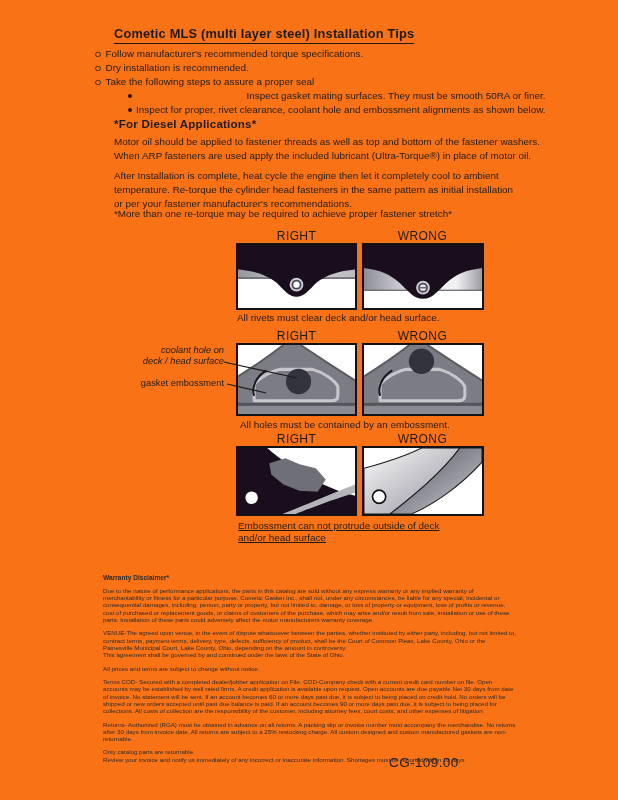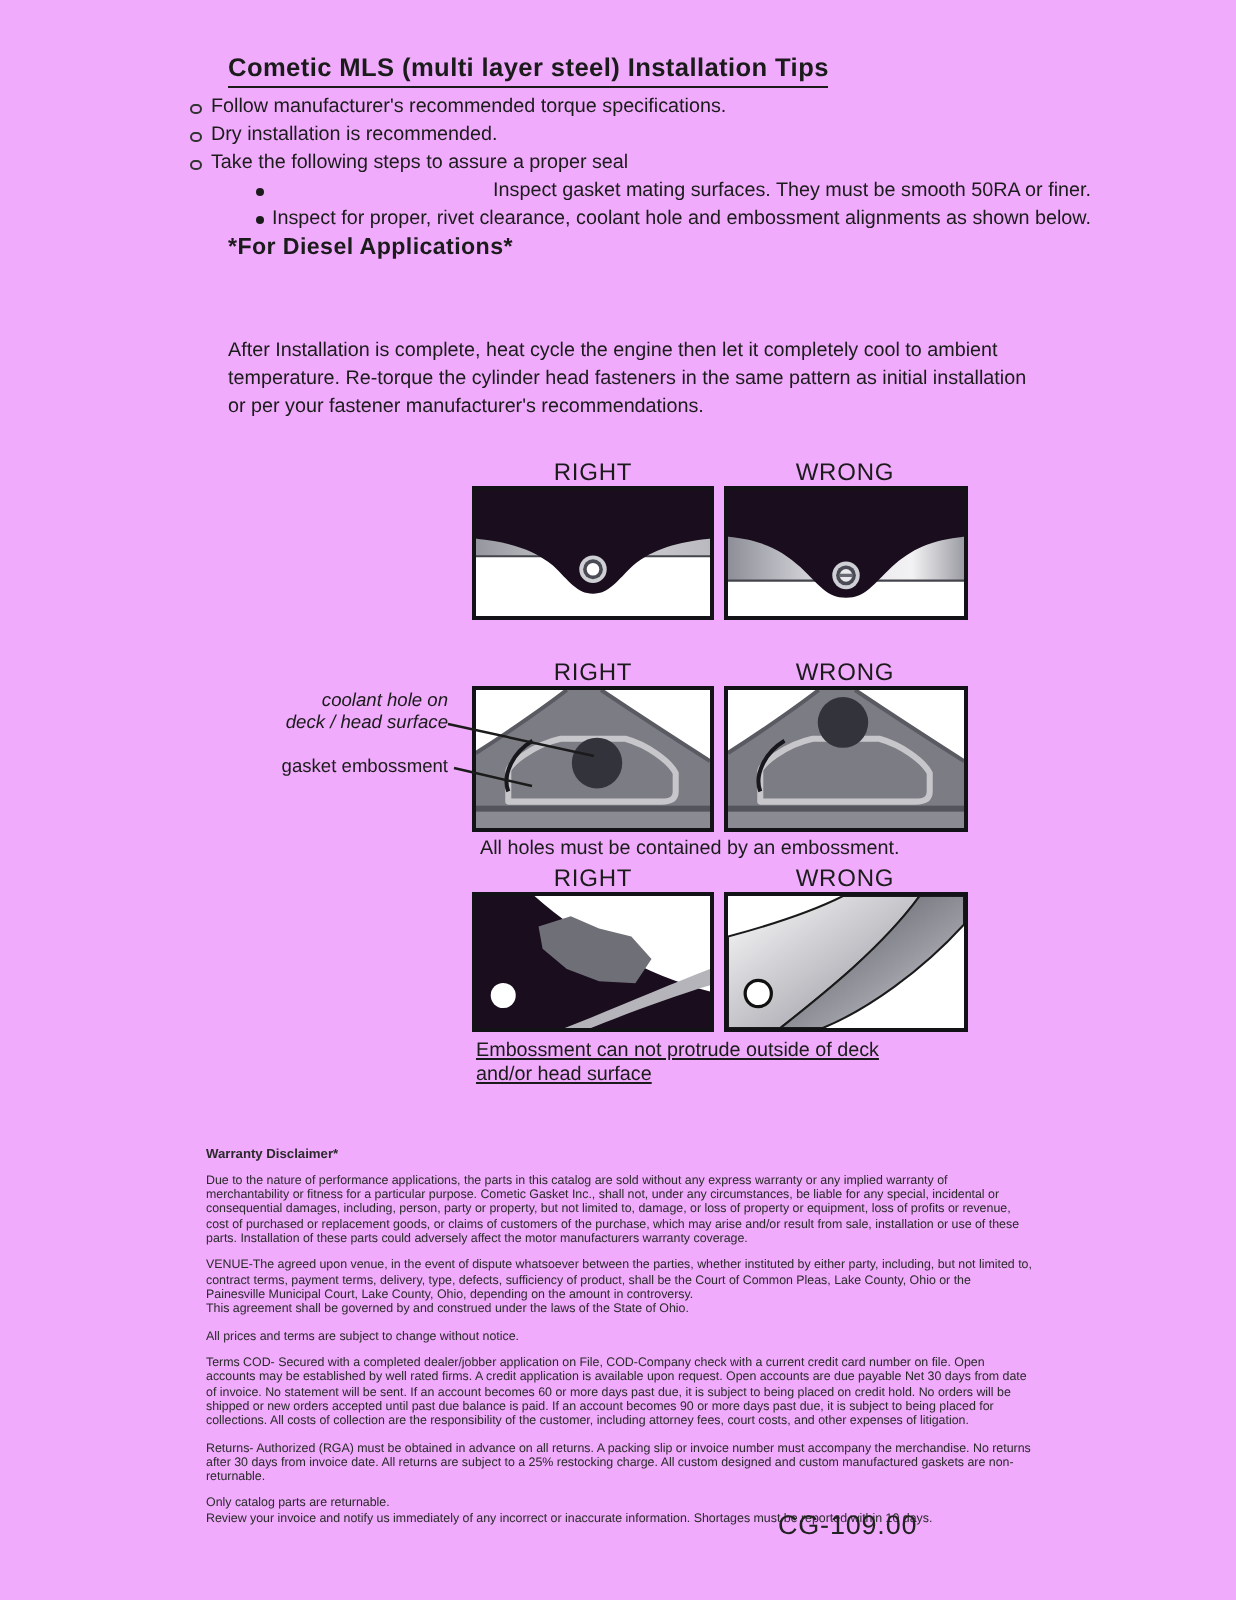--- a/index.html
+++ b/index.html
@@ -1,18 +1,18 @@
 <!DOCTYPE html>
 <html><head>
 <meta charset="utf-8">
 <style>
   html,body { margin:0; padding:0; background:#e8e8e8; }
   .page {
     position:relative; width:618px; height:800px; margin:0 auto;
-    background:#f0abfc; overflow:hidden;
+    background:#f97316; overflow:hidden;
     font-family:"Liberation Sans","DejaVu Sans",sans-serif;
     color:#1b1b1b; -webkit-font-smoothing:antialiased;
   }
   .abs { position:absolute; }
 
   .title {
     left:114px; top:26px; font-size:12.8px; font-weight:bold;
     letter-spacing:0.2px; border-bottom:1.8px solid #1b1b1b; padding-bottom:2px;
     display:inline-block;
   }
@@ -64,25 +64,30 @@
       <span class="fdot"></span>
       <span>Inspect gasket mating surfaces.  They must be smooth 50RA or finer.</span>
     </div>
     <div class="tip-row sub">
       <span class="fdot"></span>
       <span>Inspect for proper, rivet clearance, coolant hole and embossment alignments as shown below.</span>
     </div>
   </div>
 
   <div class="abs diesel-heading">*For Diesel Applications*</div>
+  <div class="abs para p1">
+    <div>Motor oil should be applied to fastener threads as well as top and bottom of the fastener washers.</div>
+    <div>When ARP fasteners are used apply the included lubricant (Ultra-Torque®) in place of motor oil.</div>
+  </div>
   <div class="abs para p2">
     <div>After Installation is complete, heat cycle the engine then let it completely cool to ambient</div>
     <div>temperature. Re-torque the cylinder head fasteners in the same pattern as initial installation</div>
     <div>or per your fastener manufacturer's recommendations.</div>
   </div>
+  <div class="abs para note">*More than one re-torque may be required to achieve proper fastener stretch*</div>
 
   <div class="abs dlabel" style="left:236px; top:229px;">RIGHT</div>
   <div class="abs dlabel" style="left:362px; top:229px;">WRONG</div>
 
   <div class="abs dbox" style="left:236px; top:243px; width:121px; height:67px;">
     <svg viewBox="0 0 116 62" preserveAspectRatio="none">
       <defs>
         <linearGradient id="r1rg" x1="0" y1="0" x2="1" y2="0">
           <stop offset="0" stop-color="#96969e"></stop>
             <stop offset="0.5" stop-color="#d4d4d9"></stop>
@@ -113,20 +118,21 @@
       <rect x="0" y="23" width="117" height="21.5" fill="url(#r1wg)"></rect>
       <line x1="0" y1="44.6" x2="117" y2="44.6" stroke="#44444c" stroke-width="1"></line>
       <path d="M0,0 H117 V23 C101,24.5 91,29 81,38 C72,46.5 68,53 58.5,53 C49,53 45,46.5 36,38 C26,29 16,24.5 0,23 Z" fill="#190d1e"></path>
       <circle cx="58.5" cy="42" r="6.8" fill="#cfcfd6"></circle>
       <circle cx="58.5" cy="42" r="4.9" fill="#4b4b55"></circle>
       <circle cx="58.5" cy="42" r="3.1" fill="#e9e9ee"></circle>
       <rect x="55" y="41.2" width="7" height="1.6" fill="#6a6a74"></rect>
     </svg>
   </div>
 
+  <div class="abs caption" style="left:237px; top:312px;">All rivets must clear deck and/or head surface.</div>
 
   <div class="abs dlabel" style="left:236px; top:329px;">RIGHT</div>
   <div class="abs dlabel" style="left:362px; top:329px;">WRONG</div>
 
   <div class="abs sidelabel" style="left:104px; top:345px;font-style:italic;">
     <div>coolant hole on</div>
     <div>deck / head surface</div>
   </div>
   <div class="abs sidelabel" style="left:104px; top:378px;">gasket embossment</div>
 

